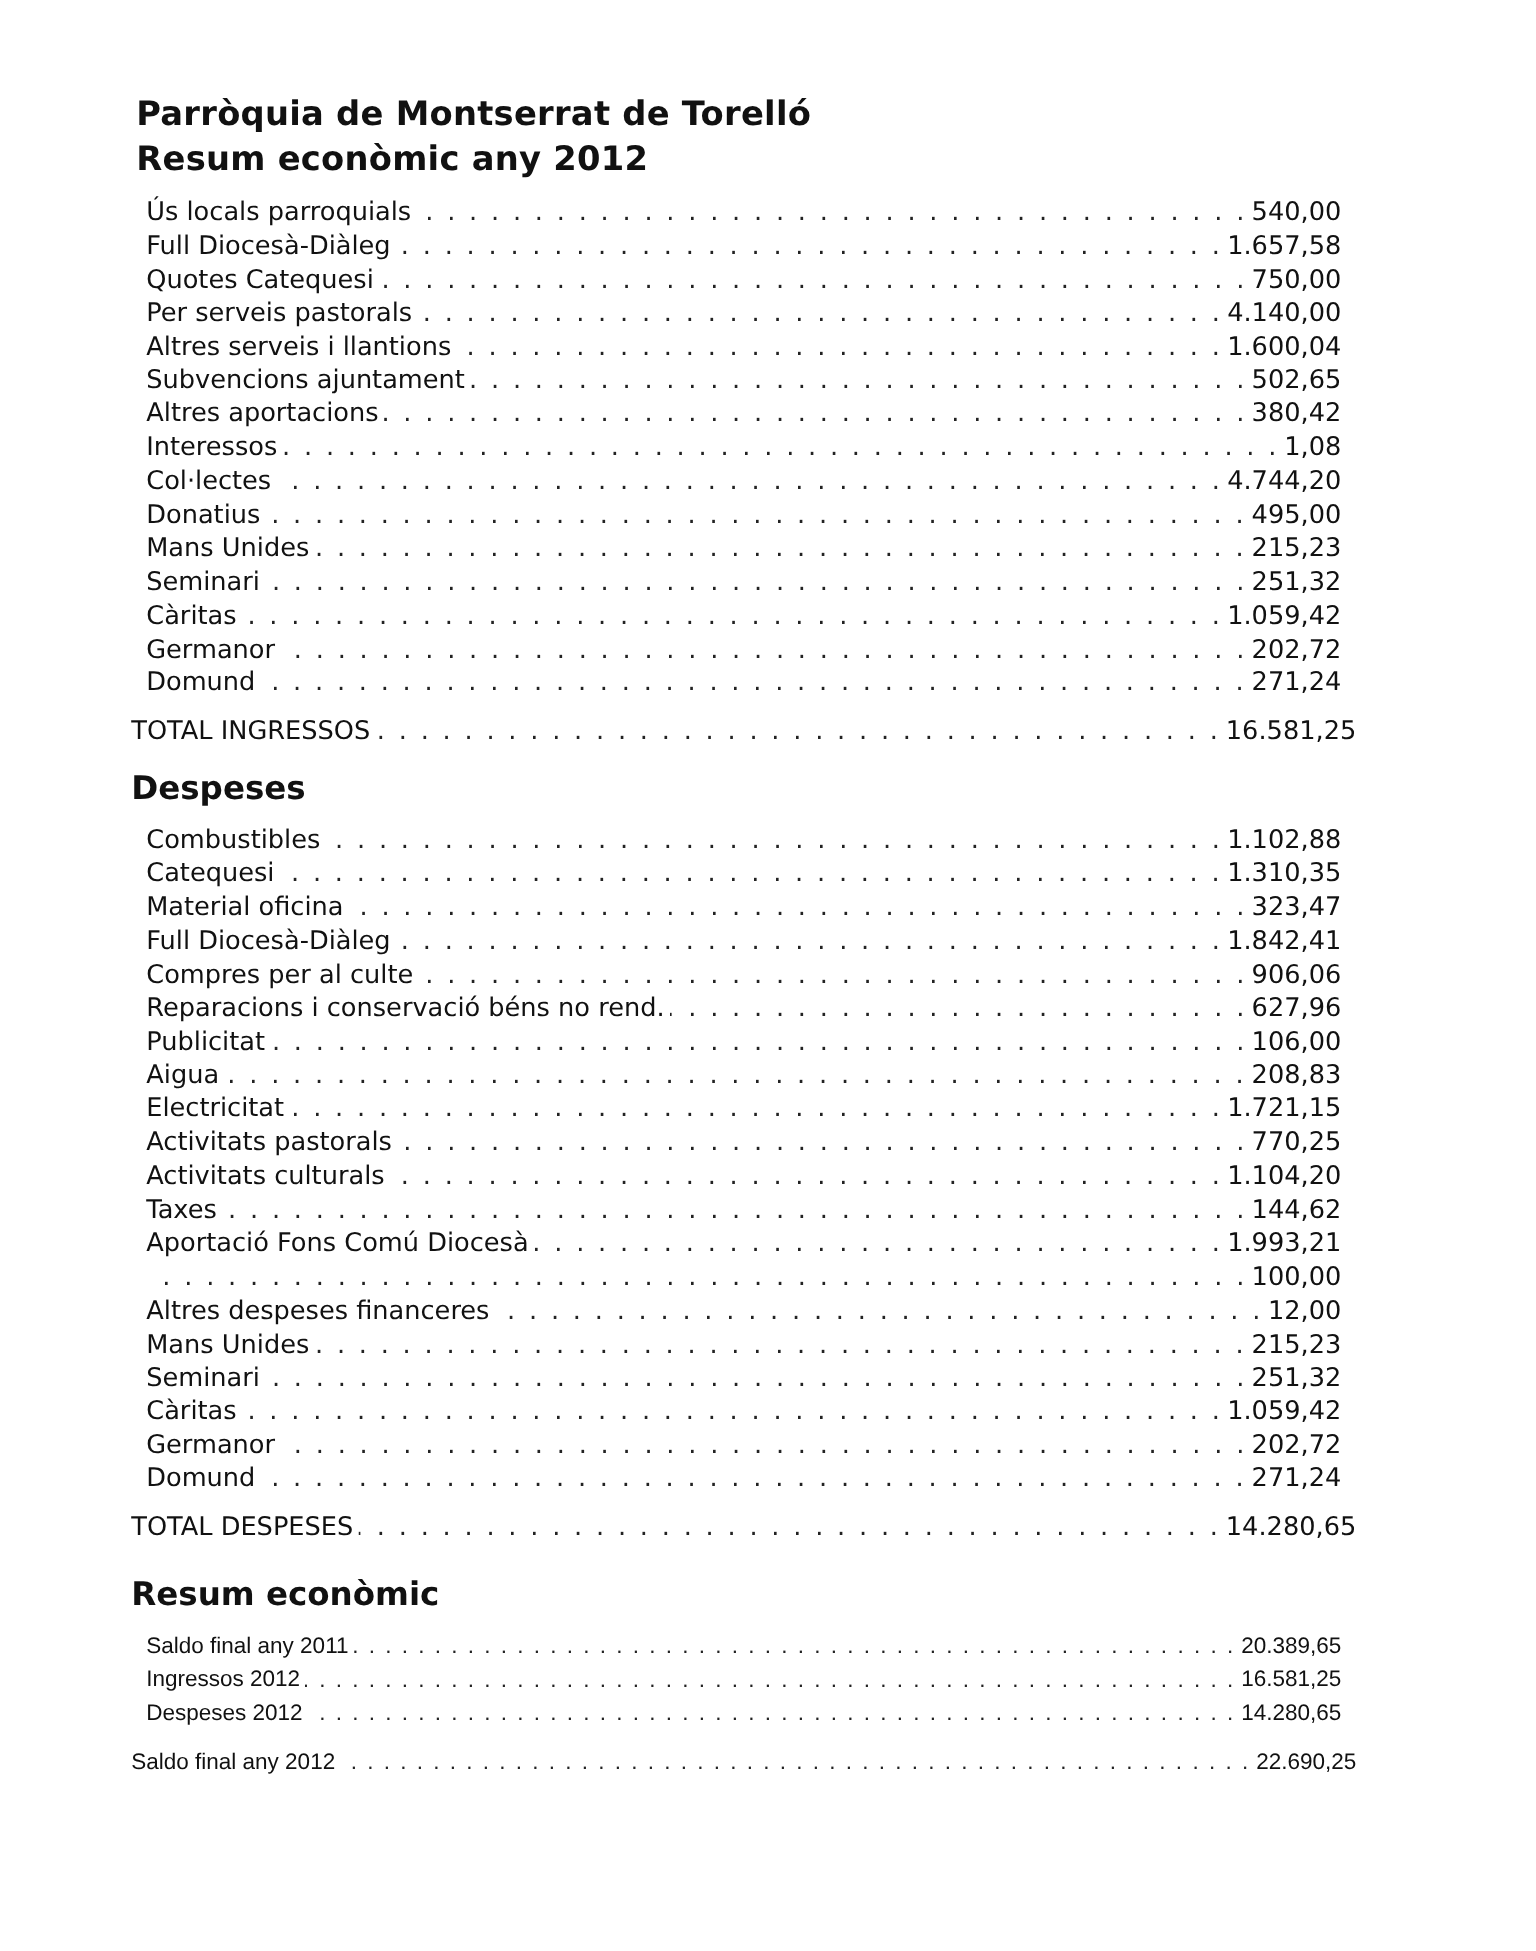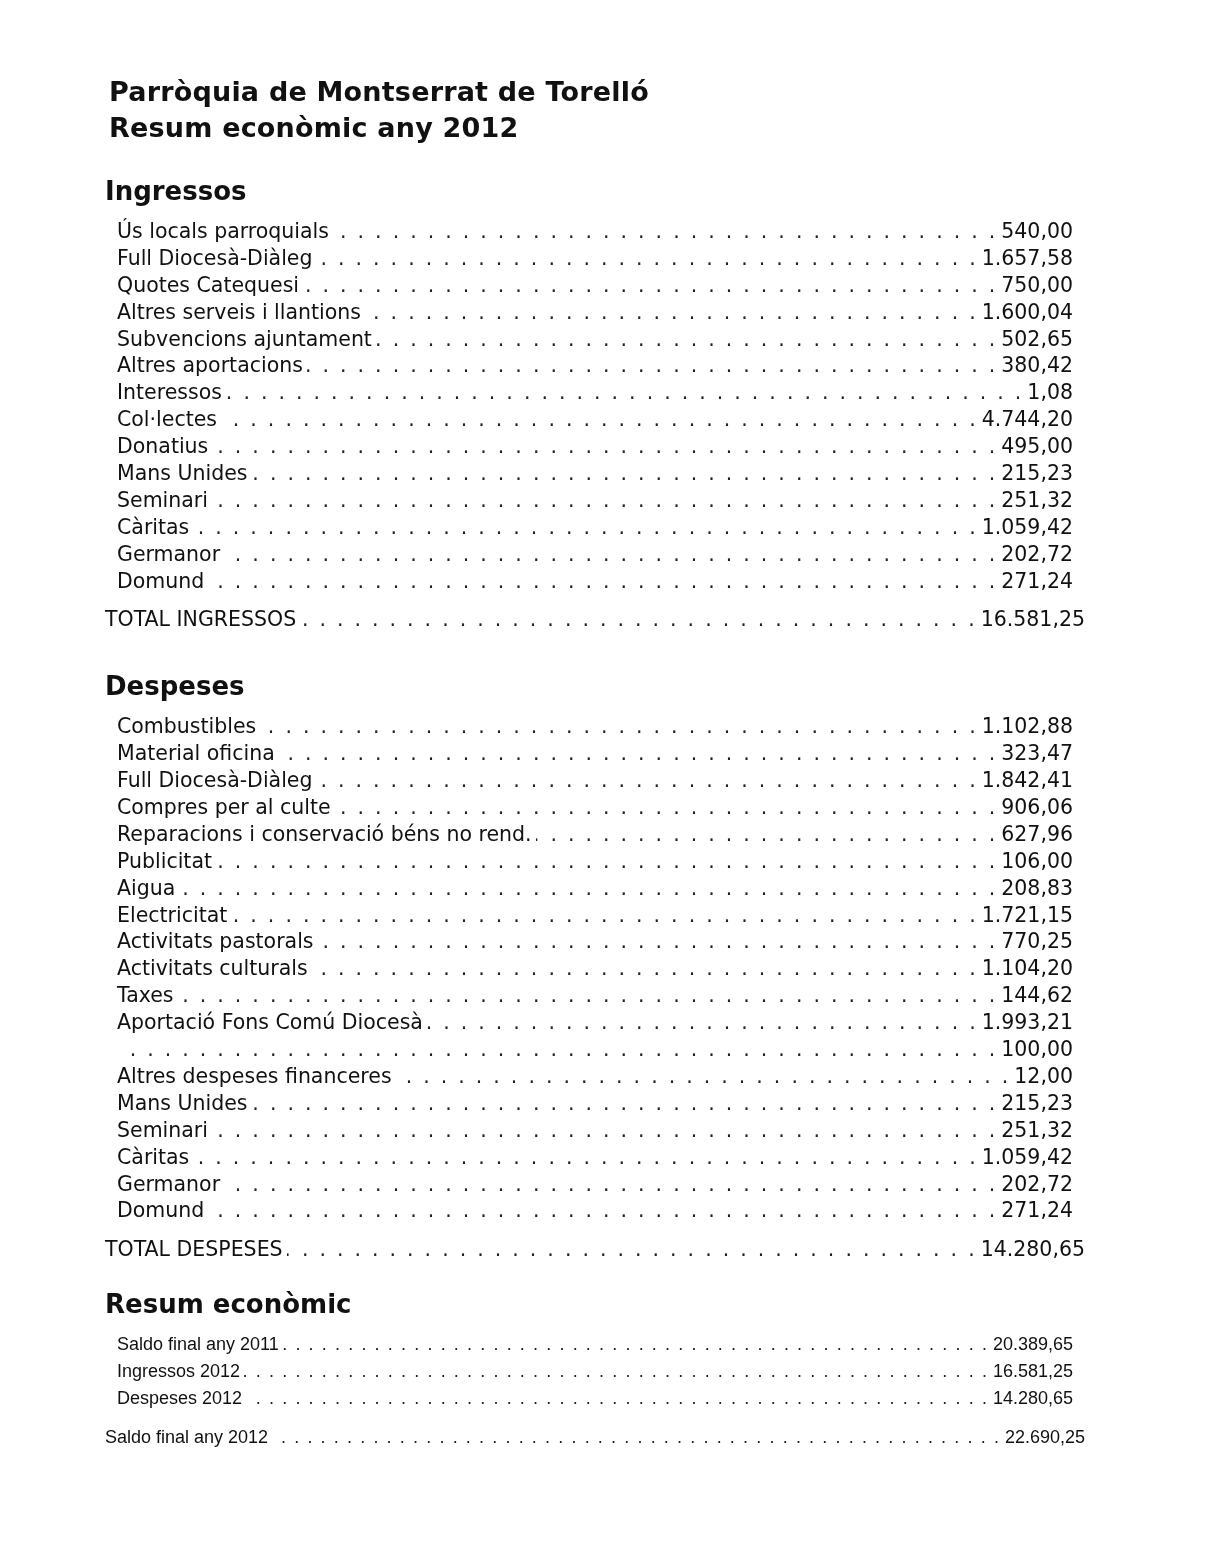--- a/index.html
+++ b/index.html
@@ -4,21 +4,21 @@
 <style>
   html, body { margin: 0; padding: 0; background: #ffffff; }
   body {
     width: 1229px; height: 1561px; position: relative; overflow: hidden;
     font-family: "DejaVu Sans", sans-serif; color: #111111;
   }
   .page { position: absolute; left: 105px; top: 72px; width: 980px; }
   .title { font-weight: bold; font-size: 27px; line-height: 32px; margin: 4px; letter-spacing: 0.2px; }
   .section-title { font-weight: bold; font-size: 26px; line-height: 30px; margin: 0; }
   .sec-ingressos { margin-top: 32px; }
-  .sec-despeses { margin-top: 38px; }
+  .sec-despeses { margin-top: 18px; }
   .sec-resum { margin-top: 26px; }
   .rows { margin: 12px; padding: 0; list-style: none; }
   .row {
     display: flex; align-items: baseline; height: 26.9px;
     font-size: 20.5px; line-height: 26.9px; white-space: nowrap;
   }
   .row .label { flex: 0 0 auto; padding-right: 4px; }
   .row .leader {
     flex: 1 1 auto; overflow: hidden; height: 26.9px; color: #222;
     letter-spacing: 7.2px; text-align: right; direction: rtl;
@@ -30,36 +30,40 @@
   .row.bold { font-weight: normal; }
 </style>
 </head>
 <body>
 
 <div class="page">
   <h1 class="title">Parròquia de Montserrat de Torelló</h1>
   <h1 class="title">Resum econòmic any 2012</h1>
 
   <section>
-    <h2 class="section-title sec-ingressos">Ingressos</h2>
     <ul class="rows">
         <li class="row">
           <span class="label">Ús locals parroquials</span>
           <span class="leader"></span>
           <span class="amount">540,00</span>
         </li>
         <li class="row">
           <span class="label">Full Diocesà-Diàleg</span>
           <span class="leader"></span>
           <span class="amount">1.657,58</span>
         </li>
         <li class="row">
           <span class="label">Quotes Catequesi</span>
           <span class="leader"></span>
           <span class="amount">750,00</span>
+        </li>
+        <li class="row">
+          <span class="label">Per serveis pastorals</span>
+          <span class="leader"></span>
+          <span class="amount">4.140,00</span>
         </li>
         <li class="row">
           <span class="label">Altres serveis i llantions</span>
           <span class="leader"></span>
           <span class="amount">1.600,04</span>
         </li>
         <li class="row">
           <span class="label">Subvencions ajuntament</span>
           <span class="leader"></span>
           <span class="amount">502,65</span>
@@ -117,20 +121,25 @@
     </div>
   </section>
 
   <section>
     <h2 class="section-title sec-despeses">Despeses</h2>
     <ul class="rows">
         <li class="row">
           <span class="label">Combustibles</span>
           <span class="leader"></span>
           <span class="amount">1.102,88</span>
+        </li>
+        <li class="row">
+          <span class="label">Catequesi</span>
+          <span class="leader"></span>
+          <span class="amount">1.310,35</span>
         </li>
         <li class="row">
           <span class="label">Material oficina</span>
           <span class="leader"></span>
           <span class="amount">323,47</span>
         </li>
         <li class="row">
           <span class="label">Full Diocesà-Diàleg</span>
           <span class="leader"></span>
           <span class="amount">1.842,41</span>

